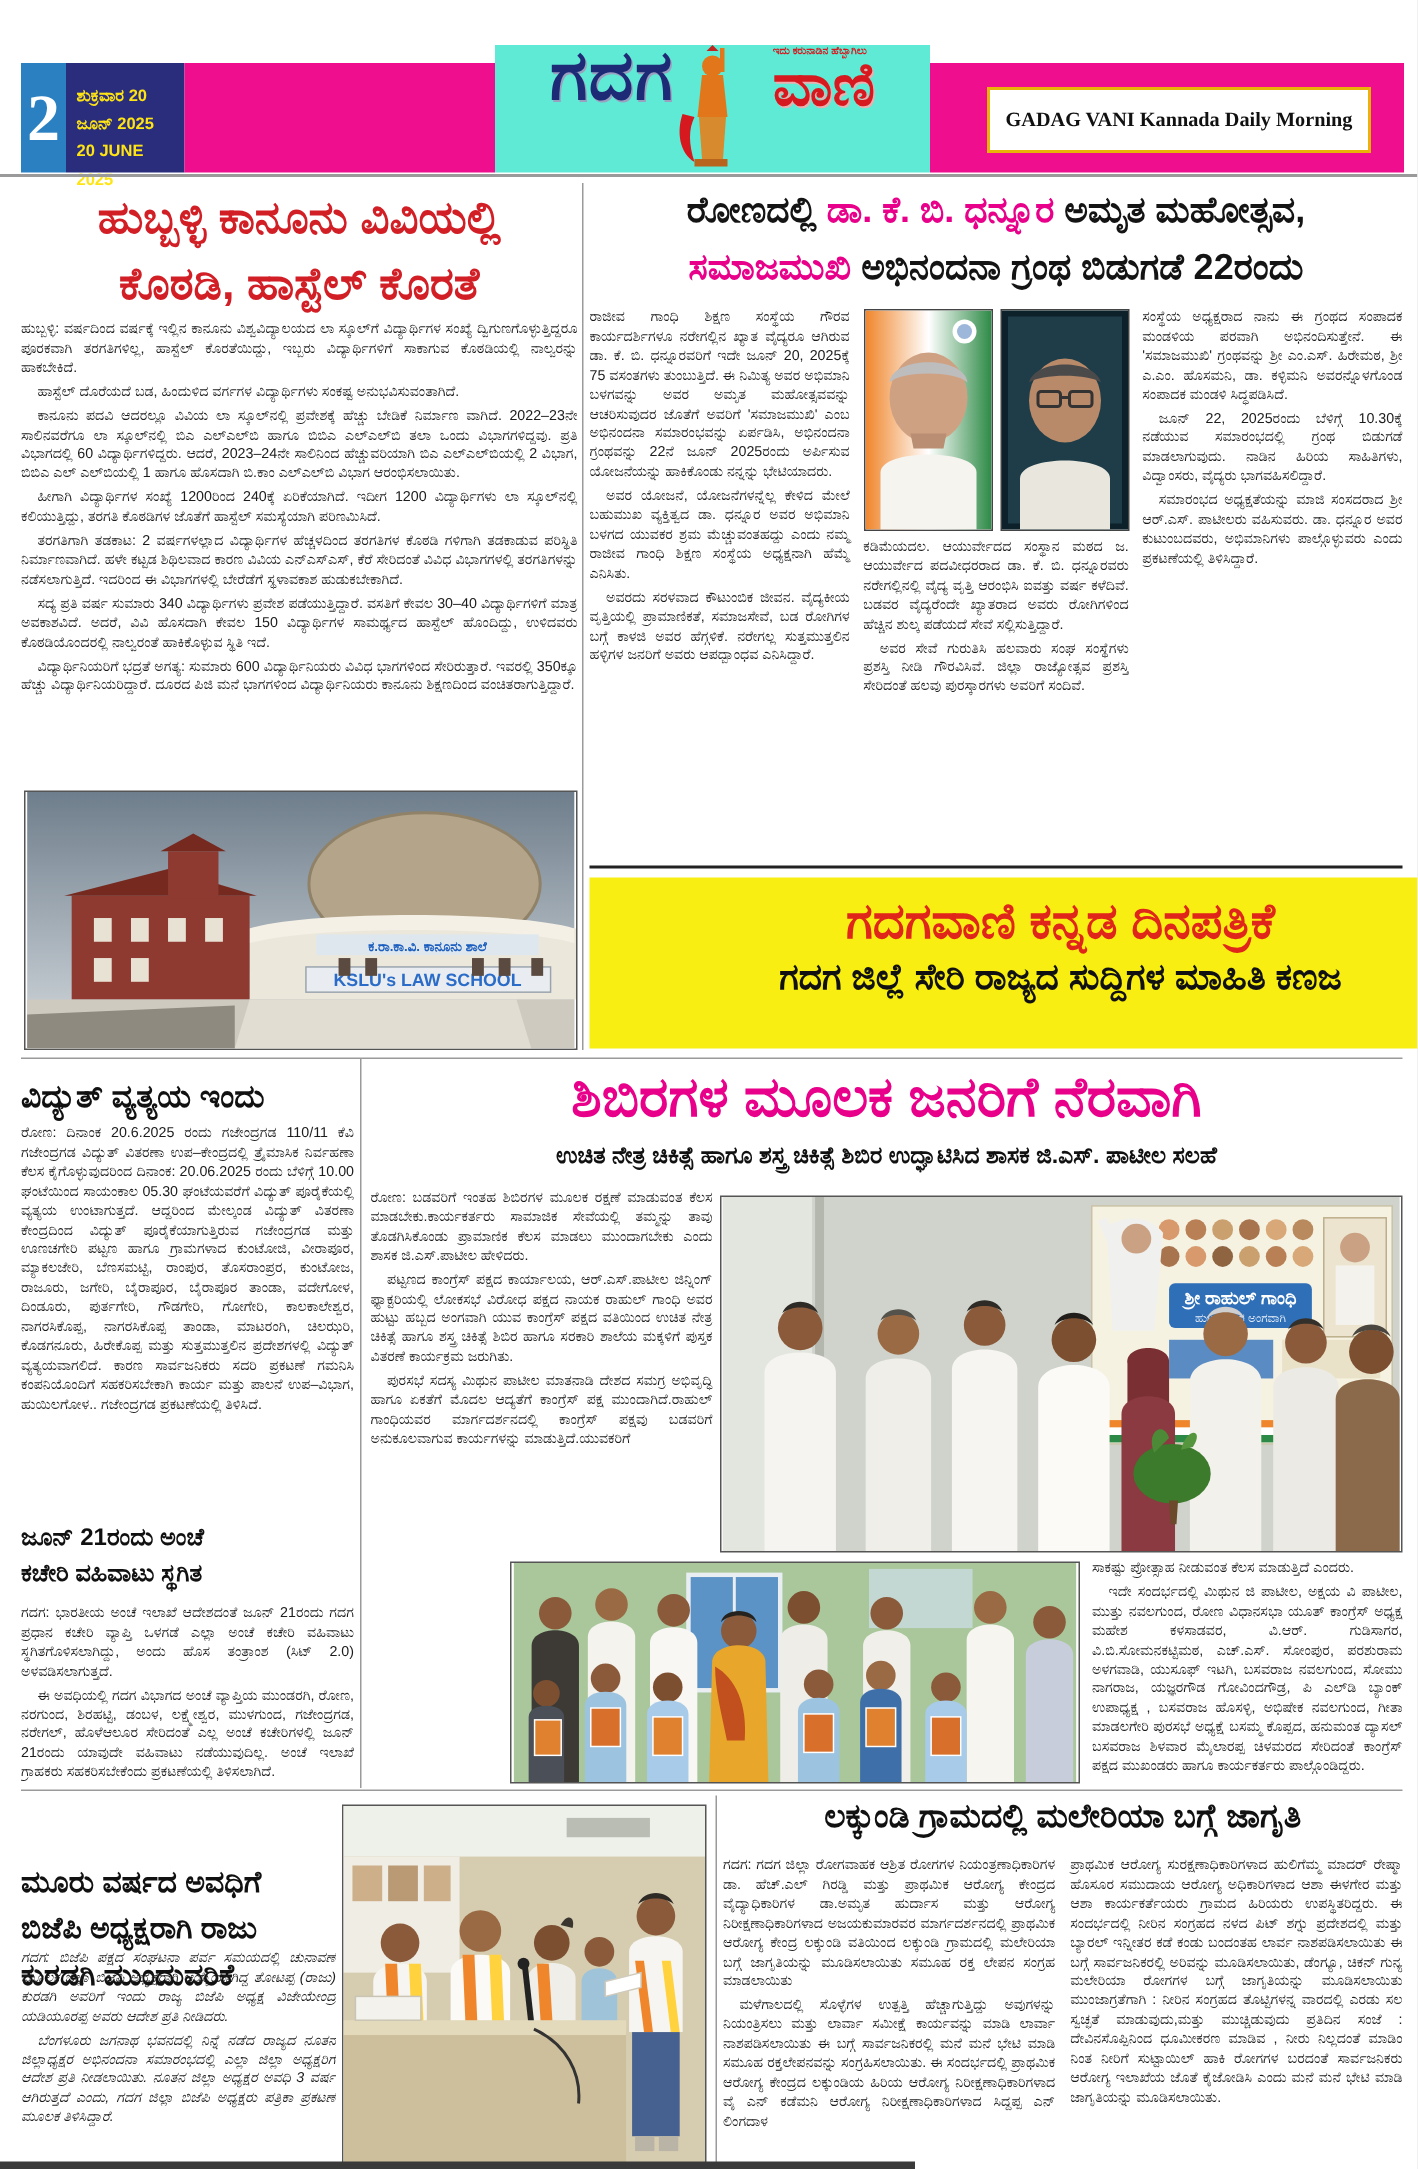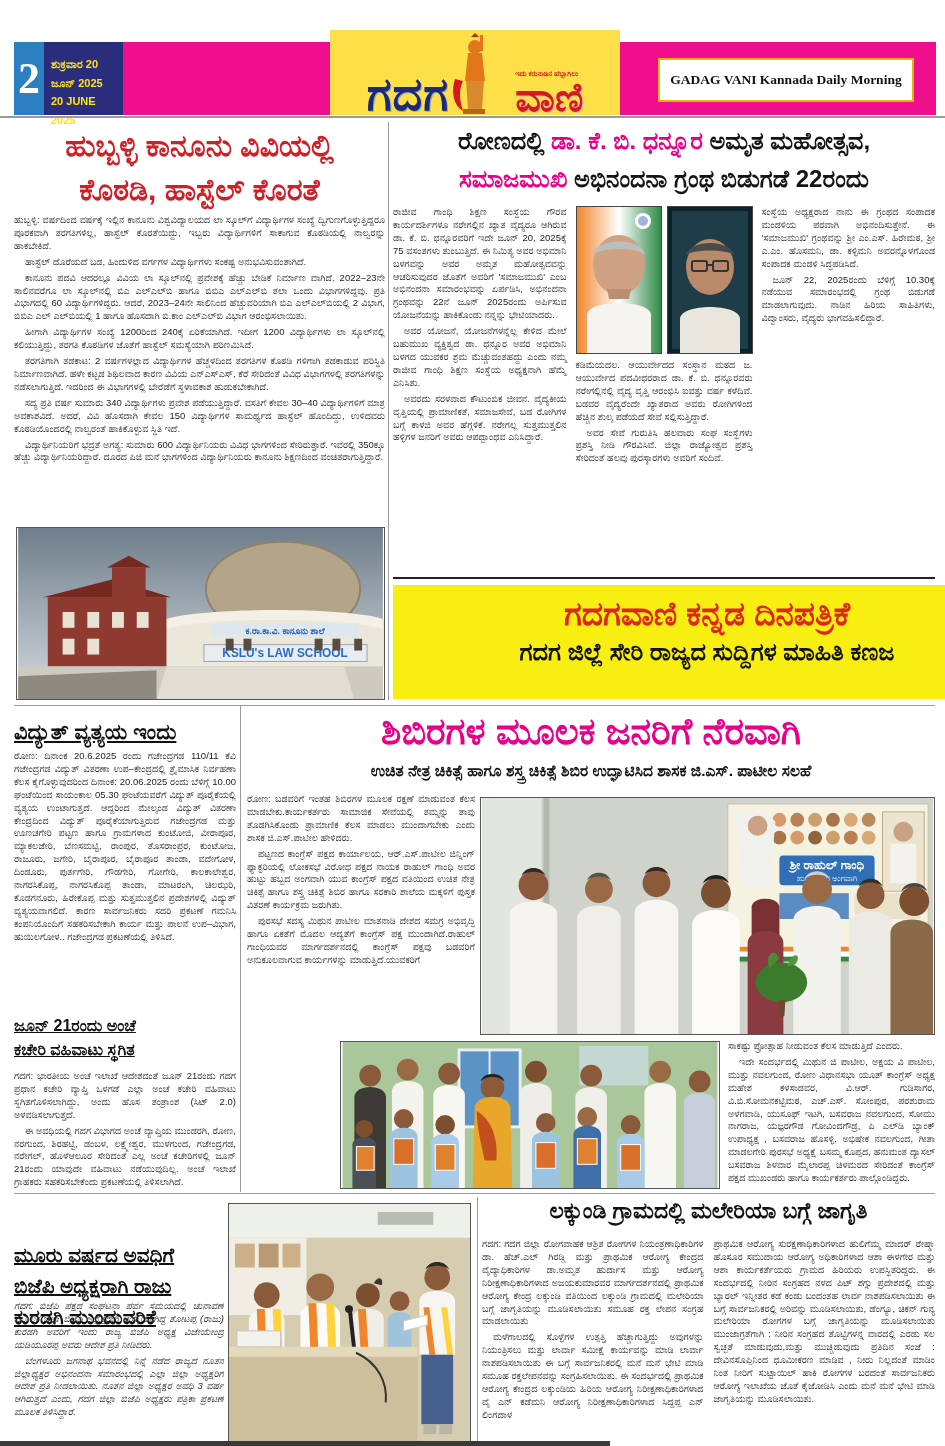--- a/index.html
+++ b/index.html
@@ -3,37 +3,37 @@
 <meta charset="utf-8">
 <style>
   html,body{margin:0;padding:0;background:#e8e8e8;}
   body{font-family:"Liberation Sans","DejaVu Sans",sans-serif;}
   .sheet{position:relative;width:945px;height:1446px;background:#ffffff;margin:0 auto;overflow:hidden;}
   .abs{position:absolute;}
   
   .pgnum{background:#2b80c2;color:#fff;font-weight:bold;font-size:44px;display:flex;align-items:center;justify-content:center;font-family:"Liberation Serif","DejaVu Serif",serif;}
   .datebox{background:#292d7c;color:#ffe414;font-weight:bold;font-size:11px;line-height:1.7;padding:13px 0 0 7px;box-sizing:border-box;}
   .magband{background:#ef0e8d;}
-  .logo{display:flex;align-items:flex-end;justify-content:center;background:#fde047;}
+  .logo{display:flex;justify-content:center;background:#5eead4;}
   .logo .m1{color:#1d2b76;font-size:46px;font-weight:900;letter-spacing:1px;line-height:0.9;text-shadow:1px 1px 0 #9aa0c0;}
   .m2wrap{display:flex;flex-direction:column;align-items:flex-start;margin-left:20px;}
   .tagline{color:#d6191f;font-size:7px;font-weight:bold;margin-bottom:1px;}
   .m2{color:#d6191f;font-size:40px;font-weight:900;line-height:0.9;text-shadow:1px 1px 0 #e9b0b0;}
   .engbanner{background:#fff;border:2px solid #eab308;display:flex;align-items:center;justify-content:center;font-family:"Liberation Serif","DejaVu Serif",serif;font-weight:bold;font-size:13.5px;color:#111;}
   
   .hrule{background:#9a9a9a;}
   .vrule{background:#9a9a9a;}
   .blackrule{background:#222;}
   
   .hl-red{color:#d21f26;font-weight:bold;font-size:30px;line-height:1.45;text-align:center;}
   .hl-mix{font-weight:bold;font-size:24px;line-height:1.6;text-align:center;color:#141414;}
   .pink{color:#e8008a;}
   .hl-camps{color:#e8008a;font-weight:bold;font-size:37px;line-height:1.2;text-align:center;}
   .sub-camps{color:#111;font-weight:bold;font-size:15.5px;text-align:center;}
-  .hl-small{color:#111;font-weight:bold;font-size:20px;line-height:1.5;text-decoration:underline;}
+  .hl-small{color:#111;font-weight:bold;font-size:20px;line-height:1.5;}
   .hl-mal{color:#111;font-weight:bold;font-size:22px;text-align:center;}
   
   .bt{font-size:9.5px;line-height:1.36;text-align:justify;color:#1c1c1c;}
   .bt p{margin:0 0 3px 0;}
   .bt p + p{text-indent:11px;}
   .cols3{display:flex;gap:9px;}
   .cols3 .c{flex:1;}
   .portraits{display:flex;gap:5px;margin:0 0 5px 0;}
   .portraits svg{border:1px solid #444;}
   .cols2{display:flex;gap:10px;}
@@ -183,20 +183,21 @@
         </svg>
       </div>
       <div class="bt">
           <p>ಕಡಿಮೆಯದಲ. ಆಯುರ್ವೇದದ ಸಂಸ್ಥಾನ ಮಠದ ಜ. ಆಯುರ್ವೇದ ಪದವೀಧರರಾದ ಡಾ. ಕೆ. ಬಿ. ಧನ್ನೂರವರು ನರೇಗಲ್ಲಿನಲ್ಲಿ ವೈದ್ಯ ವೃತ್ತಿ ಆರಂಭಿಸಿ ಐವತ್ತು ವರ್ಷ ಕಳೆದಿವೆ. ಬಡವರ ವೈದ್ಯರೆಂದೇ ಖ್ಯಾತರಾದ ಅವರು ರೋಗಿಗಳಿಂದ ಹೆಚ್ಚಿನ ಶುಲ್ಕ ಪಡೆಯದೆ ಸೇವೆ ಸಲ್ಲಿಸುತ್ತಿದ್ದಾರೆ.</p>
           <p>ಅವರ ಸೇವೆ ಗುರುತಿಸಿ ಹಲವಾರು ಸಂಘ ಸಂಸ್ಥೆಗಳು ಪ್ರಶಸ್ತಿ ನೀಡಿ ಗೌರವಿಸಿವೆ. ಜಿಲ್ಲಾ ರಾಜ್ಯೋತ್ಸವ ಪ್ರಶಸ್ತಿ ಸೇರಿದಂತೆ ಹಲವು ಪುರಸ್ಕಾರಗಳು ಅವರಿಗೆ ಸಂದಿವೆ.</p>
         </div>
     </div>
     <div class="c bt">
         <p>ಸಂಸ್ಥೆಯ ಅಧ್ಯಕ್ಷರಾದ ನಾನು ಈ ಗ್ರಂಥದ ಸಂಪಾದಕ ಮಂಡಳಿಯ ಪರವಾಗಿ ಅಭಿನಂದಿಸುತ್ತೇನೆ. ಈ 'ಸಮಾಜಮುಖಿ' ಗ್ರಂಥವನ್ನು ಶ್ರೀ ಎಂ.ಎಸ್. ಹಿರೇಮಠ, ಶ್ರೀ ಎ.ಎಂ. ಹೊಸಮನಿ, ಡಾ. ಕಳ್ಳಿಮನಿ ಅವರನ್ನೊಳಗೊಂಡ ಸಂಪಾದಕ ಮಂಡಳಿ ಸಿದ್ಧಪಡಿಸಿದೆ.</p>
         <p>ಜೂನ್ 22, 2025ರಂದು ಬೆಳಿಗ್ಗೆ 10.30ಕ್ಕೆ ನಡೆಯುವ ಸಮಾರಂಭದಲ್ಲಿ ಗ್ರಂಥ ಬಿಡುಗಡೆ ಮಾಡಲಾಗುವುದು. ನಾಡಿನ ಹಿರಿಯ ಸಾಹಿತಿಗಳು, ವಿದ್ವಾಂಸರು, ವೈದ್ಯರು ಭಾಗವಹಿಸಲಿದ್ದಾರೆ.</p>
+        <p>ಸಮಾರಂಭದ ಅಧ್ಯಕ್ಷತೆಯನ್ನು ಮಾಜಿ ಸಂಸದರಾದ ಶ್ರೀ ಆರ್.ಎಸ್. ಪಾಟೀಲರು ವಹಿಸುವರು. ಡಾ. ಧನ್ನೂರ ಅವರ ಕುಟುಂಬದವರು, ಅಭಿಮಾನಿಗಳು ಪಾಲ್ಗೊಳ್ಳುವರು ಎಂದು ಪ್ರಕಟಣೆಯಲ್ಲಿ ತಿಳಿಸಿದ್ದಾರೆ.</p>
       </div>
   </div>
 
   <div class="abs blackrule" style="left:393px;top:577px;width:542px;height:2px;"></div>
 
   <div class="abs promo" style="left:393px;top:585px;width:604px;height:114px;padding-left:24px;">
     <div class="l1">ಗದಗವಾಣಿ ಕನ್ನಡ ದಿನಪತ್ರಿಕೆ</div>
     <div class="l2">ಗದಗ ಜಿಲ್ಲೆ ಸೇರಿ ರಾಜ್ಯದ ಸುದ್ದಿಗಳ ಮಾಹಿತಿ ಕಣಜ</div>
   </div>
 

